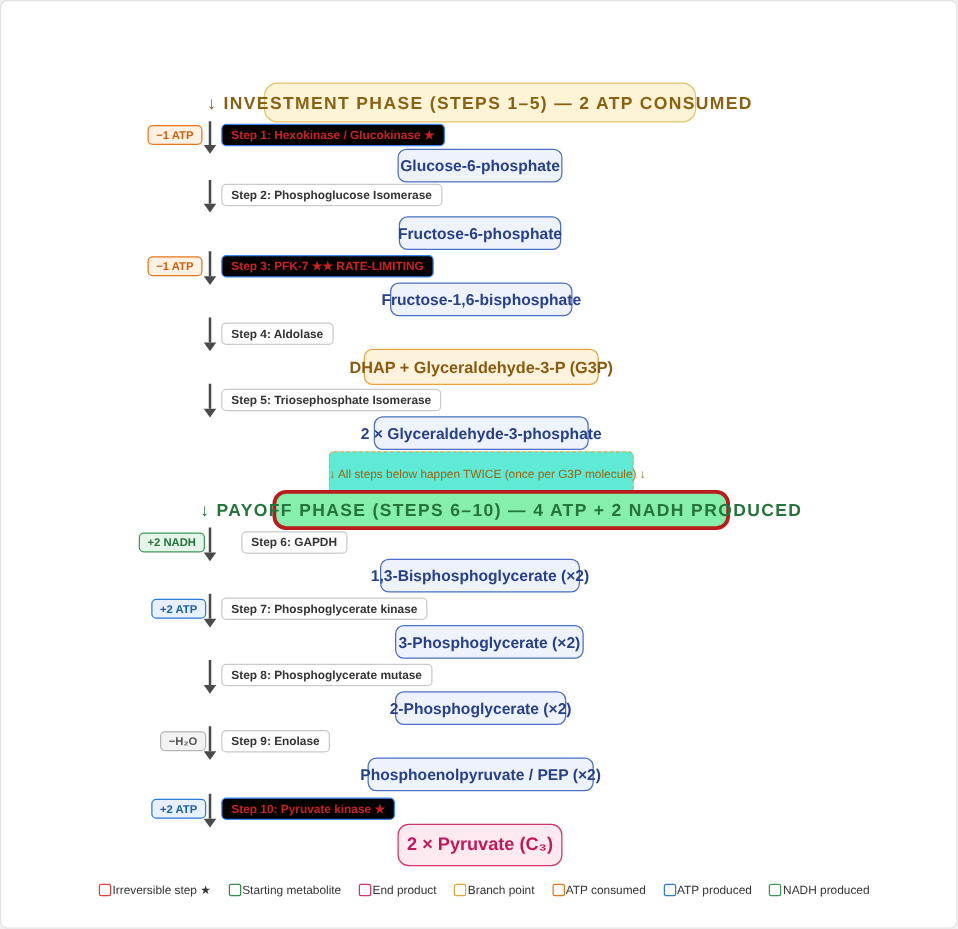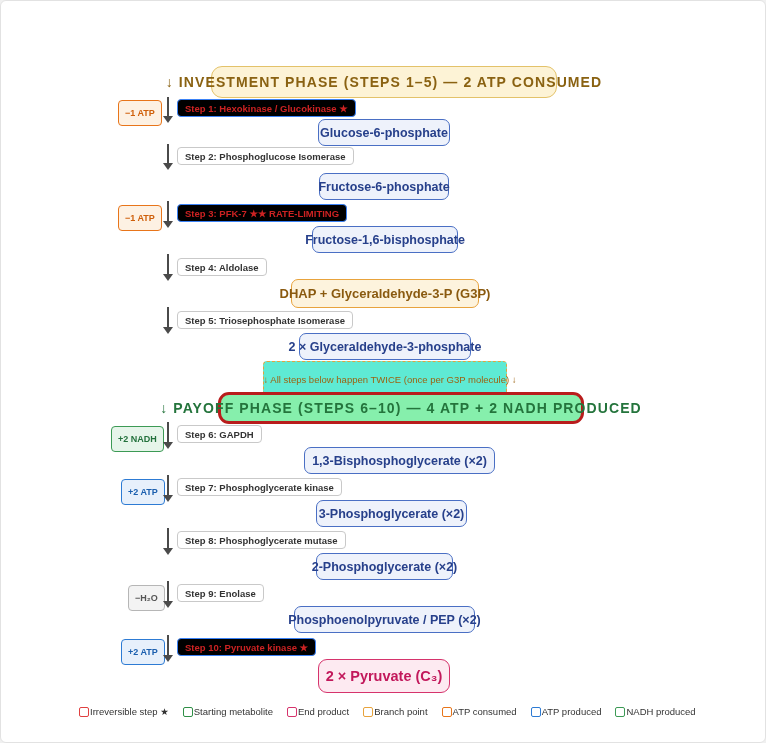--- a/index.html
+++ b/index.html
@@ -125,21 +125,21 @@
     color: #cc2222;
   }
 
   
   .badge {
     position: absolute;
     box-sizing: border-box;
     display: flex;
     align-items: center;
     justify-content: center;
-    height: 26px;
+    height: 16px;
     padding: 0 6px;
     border-radius: 4px;
     font-size: 9px;
     font-weight: bold;
     white-space: nowrap;
   }
   .badge.atp-consumed {
     border: 1px solid #e8751a;
     background: #fdf1e3;
     color: #cf5f0a;
@@ -255,22 +255,22 @@
 
   <div class="note" style="left:262px; top:360px; width:244px;">↓ All steps below happen TWICE (once per G3P molecule) ↓</div>
 
   <div class="banner payoff" style="left:201px; top:391px; width:366px;">↓ PAYOFF PHASE (STEPS 6–10) — 4 ATP + 2 NADH PRODUCED</div>
 
   <div class="badge nadh" style="left:110px; top:425px;">+2 NADH</div>
   <div class="arrow" style="left:162px; top:421px; height:27px;">
     <div class="shaft" style="height:20px;"></div>
       <div class="head" style="top:20px;"></div>
   </div>
-  <div class="step" style="left:176px; top:424px;">Step 6: GAPDH</div>
-  <div class="node" style="left:303px; top:446px; width:191px;">1,3-Bisphosphoglycerate (×2)</div>
+  <div class="step" style="left:192px; top:424px;">Step 6: GAPDH</div>
+  <div class="node" style="left:303px; top:446px; width:160px;">1,3-Bisphosphoglycerate (×2)</div>
 
   <div class="badge atp-produced" style="left:120px; top:478px;">+2 ATP</div>
   <div class="arrow" style="left:162px; top:474px; height:27px;">
     <div class="shaft" style="height:20px;"></div>
       <div class="head" style="top:20px;"></div>
   </div>
   <div class="step" style="left:176px; top:477px;">Step 7: Phosphoglycerate kinase</div>
   <div class="node" style="left:315px; top:499px; width:151px;">3-Phosphoglycerate (×2)</div>
 
   <div class="arrow" style="left:162px; top:527px; height:27px;">

